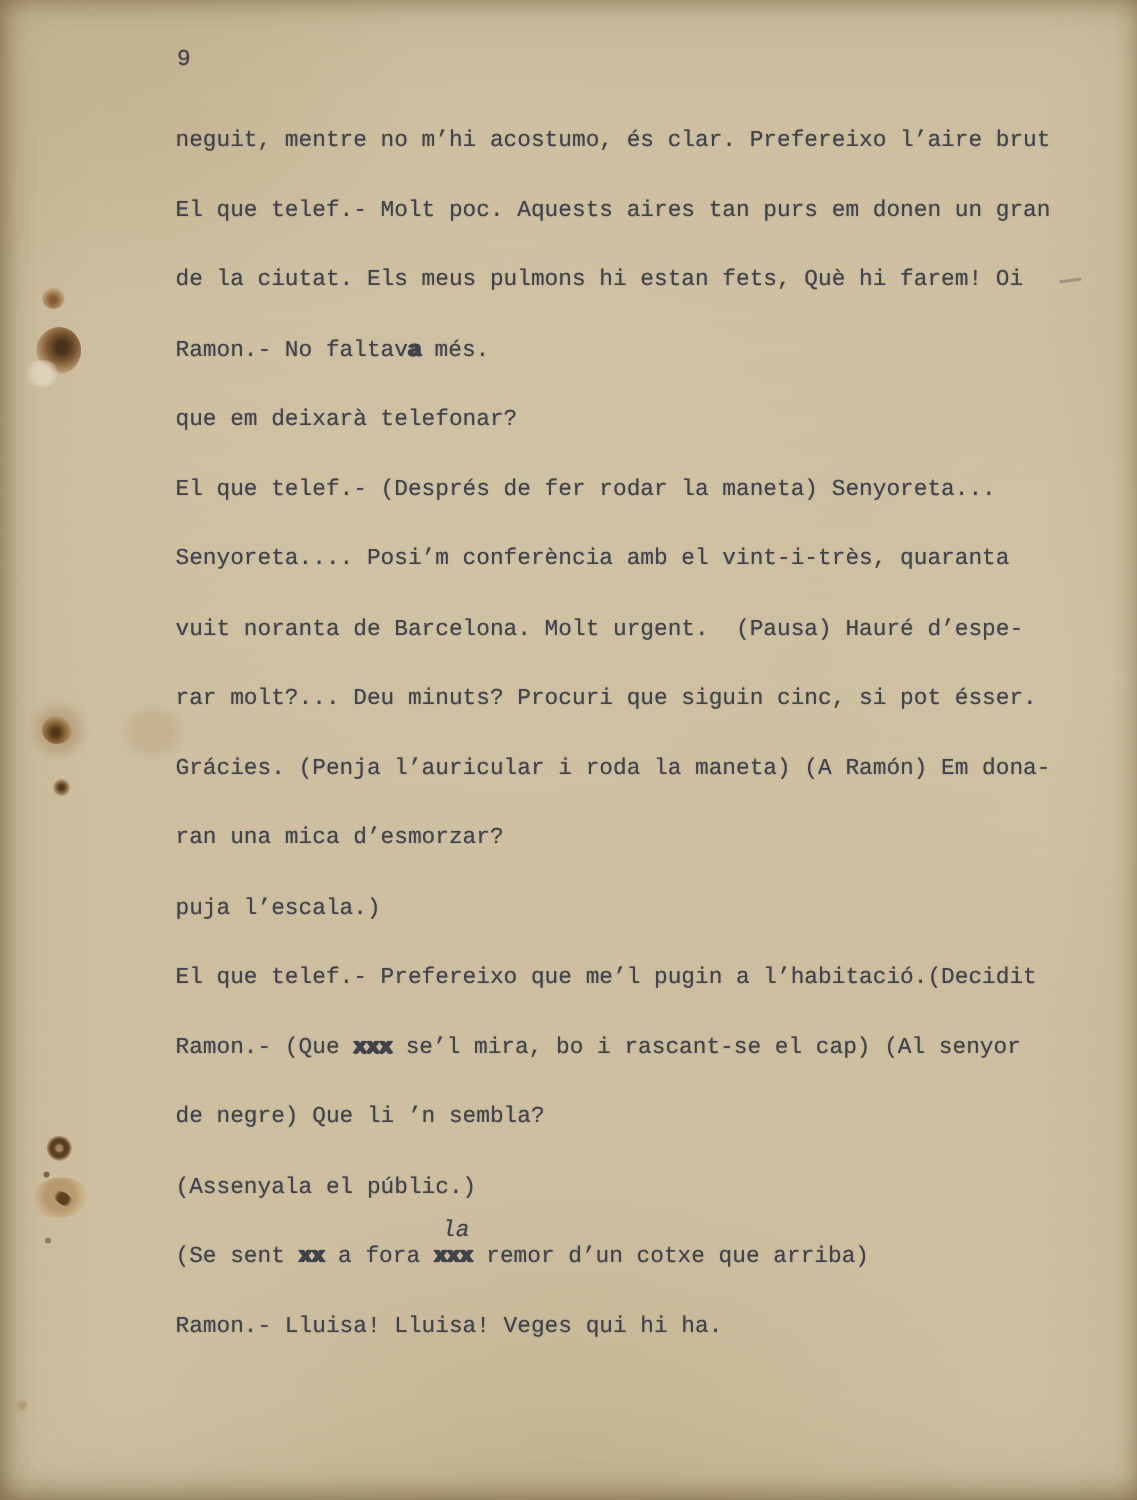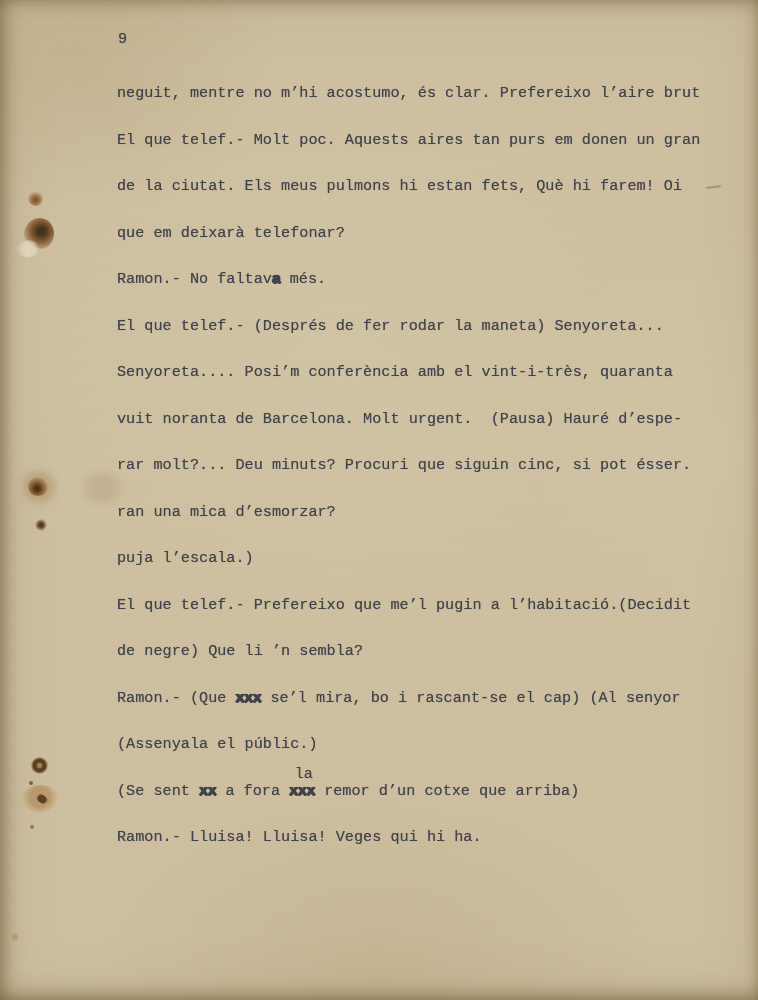--- a/index.html
+++ b/index.html
@@ -67,20 +67,21 @@
       0 0 1px rgba(50,52,60,0.8);
     letter-spacing: -0.5px;
   }
 
   .insertion {
     position: absolute;
     left: 19.5ch;
     top: -17px;
     font-size: 15.2px;
     text-shadow: 0 0 0.8px rgba(64,66,74,0.55);
+    font-style: italic;
   }
 
   .pencil-dash {
     position: absolute;
     left: 589px;
     top: 9px;
     width: 15px;
     height: 2px;
     background: rgba(95,88,78,0.40);
     border-radius: 2px;
@@ -117,31 +118,32 @@
 <body>
 
 <div class="page">
 
   <div class="page-number">9</div>
 
   <div class="text-block">
       <div class="line"><span>neguit, mentre no m’hi acostumo, és clar. Prefereixo l’aire brut</span></div>
       <div class="line"><span>El que telef.- Molt poc. Aquests aires tan purs em donen un gran</span></div>
       <div class="line"><span>de la ciutat. Els meus pulmons hi estan fets, Què hi farem! Oi</span><span class="pencil-dash"></span></div>
+      <div class="line"><span>Ramon.- No faltav</span><span class="strike">a</span><span> més.</span></div>
       <div class="line"><span>que em deixarà telefonar?</span></div>
-      <div class="line"><span>Ramon.- No faltav</span><span class="strike">a</span><span> més.</span></div>
       <div class="line"><span>El que telef.- (Després de fer rodar la maneta) Senyoreta...</span></div>
       <div class="line"><span>Senyoreta.... Posi’m conferència amb el vint-i-très, quaranta</span></div>
       <div class="line"><span>vuit noranta de Barcelona. Molt urgent.  (Pausa) Hauré d’espe-</span></div>
       <div class="line"><span>rar molt?... Deu minuts? Procuri que siguin cinc, si pot ésser.</span></div>
+      <div class="line"><span>Grácies. (Penja l’auricular i roda la maneta) (A Ramón) Em dona-</span></div>
       <div class="line"><span>ran una mica d’esmorzar?</span></div>
       <div class="line"><span>puja l’escala.)</span></div>
       <div class="line"><span>El que telef.- Prefereixo que me’l pugin a l’habitació.(Decidit</span></div>
+      <div class="line"><span>Ramon.- (Que </span><span class="strike">xxx</span><span> se’l mira, bo i rascant-se el cap) (Al senyor</span></div>
       <div class="line"><span>de negre) Que li ’n sembla?</span></div>
-      <div class="line"><span>Ramon.- (Que </span><span class="strike">xxx</span><span> se’l mira, bo i rascant-se el cap) (Al senyor</span></div>
       <div class="line"><span>(Assenyala el públic.)</span></div>
       <div class="line"><span>(Se sent </span><span class="strike">xx</span><span> a fora </span><span class="strike">xxx</span><span> remor d’un cotxe que arriba)</span><span class="insertion">la</span></div>
       <div class="line"><span>Ramon.- Lluisa! Lluisa! Veges qui hi ha.</span></div>
     </div>
 
   <div class="stain stain-a"></div>
   <div class="stain stain-b"></div>
   <div class="stain stain-b-light"></div>
   <div class="stain stain-c-halo"></div>
   <div class="stain stain-c"></div>

